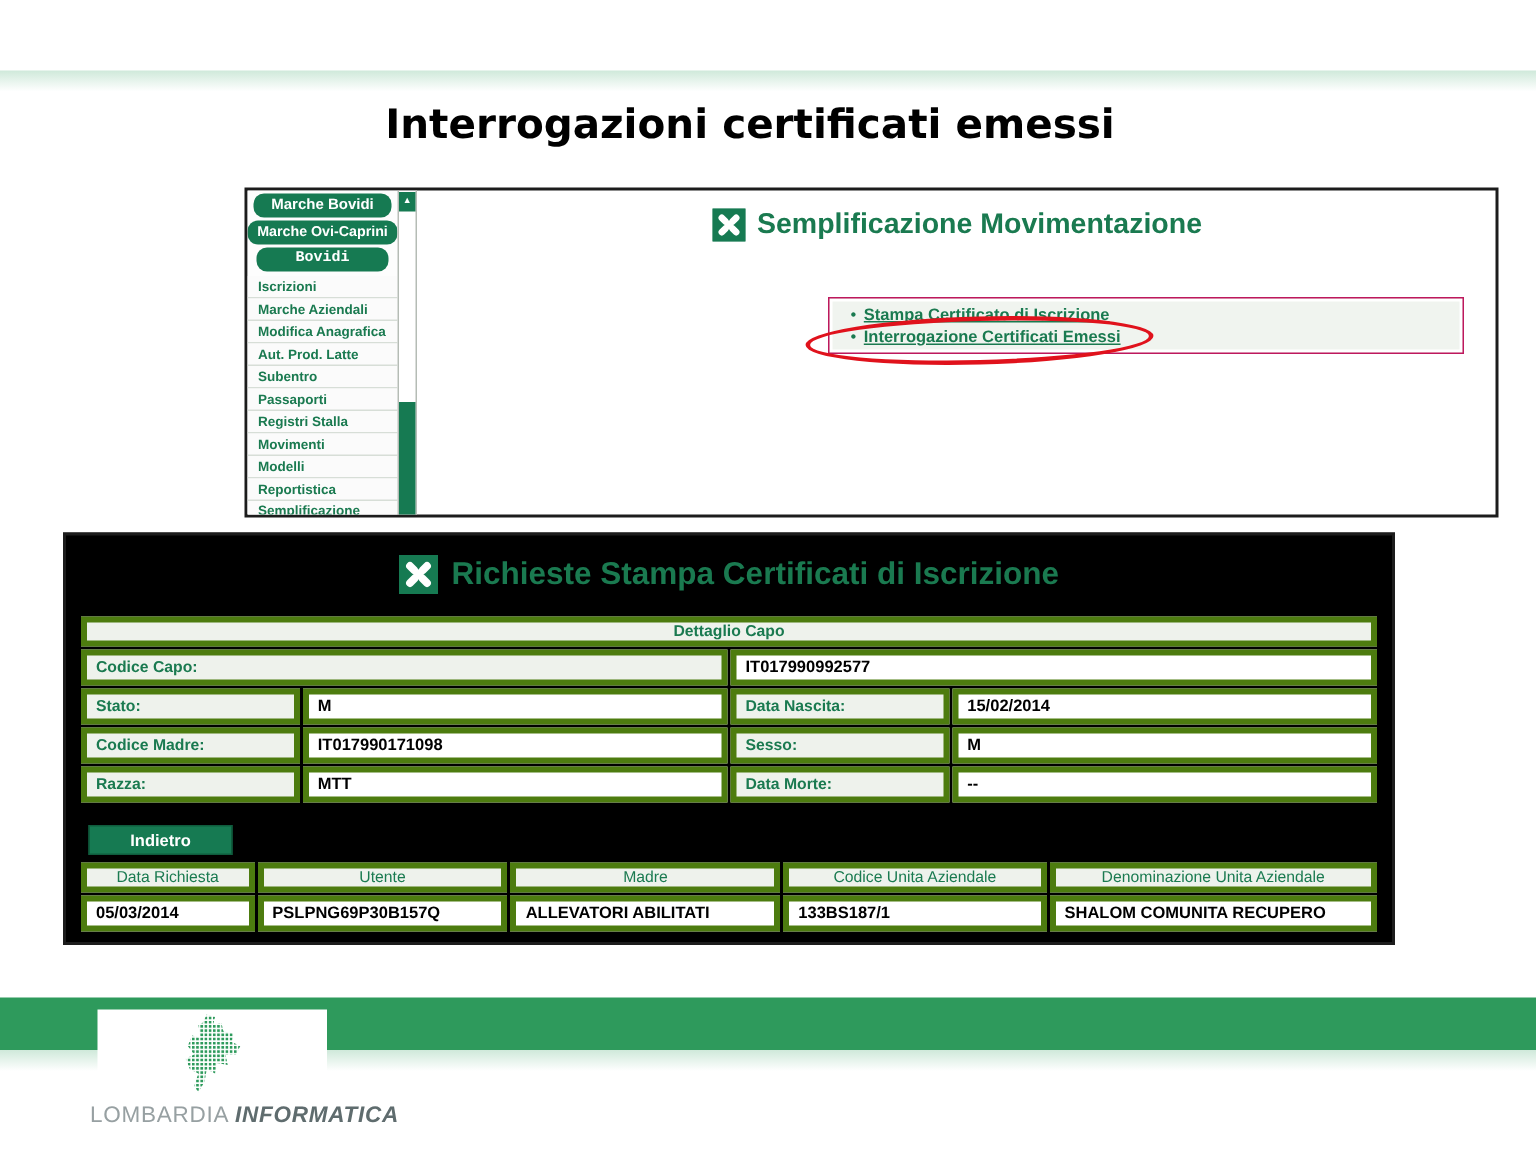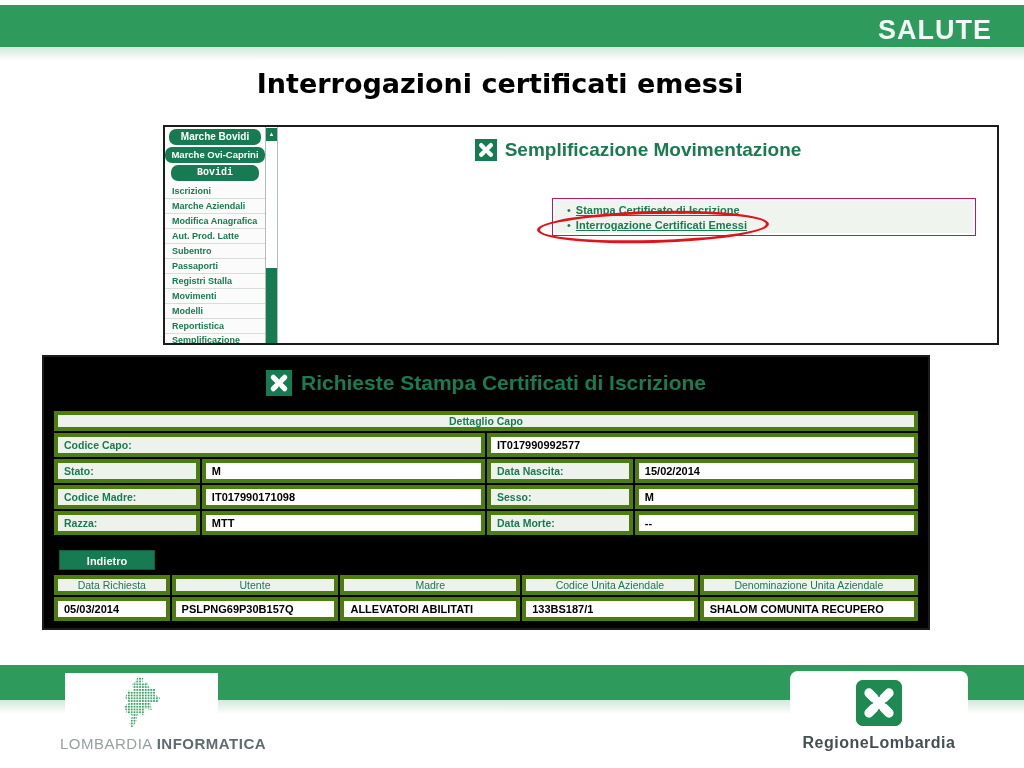--- a/index.html
+++ b/index.html
@@ -78,36 +78,33 @@
 
   
   .footbar { position:absolute; left:0; top:665px; width:1024px; height:35px; background:#2e9a5c; }
   .footbar-fade { position:absolute; left:0; top:700px; width:1024px; height:14px;
                   background:linear-gradient(#cfe9da,#ffffff); }
   .logo-left-box { position:absolute; left:65px; top:673px; width:153px; height:60px;
                    background:#fff; display:flex; align-items:center; justify-content:center; }
   .logo-left-caption { position:absolute; left:60px; top:735px; font-size:15px;
                        letter-spacing:0.5px; white-space:nowrap; }
   .logo-left-caption .lt1 { color:#97a0a2; font-weight:normal; }
-  .logo-left-caption .lt2 { color:#5f6c6e; font-weight:bold; }
+  .logo-left-caption .lt2 { color:#5f6c6e; font-weight:bold;font-style:italic; }
   .logo-right-box { position:absolute; left:790px; top:671px; width:178px; height:90px;
                     background:#fff; border-radius:8px 8px 0 0; text-align:center; }
   .logo-right-rose { display:inline-flex; margin-top:9px; border-radius:7px;
                      background:linear-gradient(#2fa261,#157248); padding:0; }
   .logo-right-caption { margin-top:4px; font-size:16px; color:#454f51; font-weight:bold;
                         letter-spacing:0.5px; }
 </style>
 </head>
 <body>
 
 <div class="slide">
 
-  <div class="topbar">
-    <div class="brand">SALUTE</div>
-  </div>
   <div class="topbar-fade"></div>
 
   <div class="slide-title">Interrogazioni certificati emessi</div>
 
   <div class="shot1">
 
     <div class="sb">
       <div class="sb-head inset">Marche Bovidi</div>
       <div class="sb-head full">Marche Ovi-Caprini</div>
       <div class="sb-head inset" style="margin-left:6px;margin-right:6px;margin-bottom:3px;font-family:Liberation Mono, monospace;">Bovidi</div>
@@ -251,29 +248,14 @@
         </pattern>
       </defs>
       <path fill="url(#dotpat)" d="M13,1 L17,2 L16,6 L20,5 L21,9 L26,10 L25,14 L29,16 L27,20 L22,20
         L23,25 L18,24 L17,29 L13,27 L12,33 L9,38 L7,35 L9,29 L5,27 L3,22 L7,20 L4,16 L6,11 L10,12 L9,6 L11,5 Z"></path>
     </svg>
   </div>
   <div class="logo-left-caption">
     <span class="lt1">LOMBARDIA </span><span class="lt2">INFORMATICA</span>
   </div>
 
-  <div class="logo-right-box">
-    <span class="logo-right-rose">
-      <svg width="46" height="46" viewBox="0 0 24 24">
-        <rect width="24" height="24" rx="4" fill="#1e8a52"></rect>
-        <g fill="#ffffff" transform="rotate(45 12 12)">
-          <rect x="9.6" y="2.2" width="4.8" height="8.5" rx="2.4"></rect>
-          <rect x="9.6" y="13.3" width="4.8" height="8.5" rx="2.4"></rect>
-          <rect x="2.2" y="9.6" width="8.5" height="4.8" rx="2.4"></rect>
-          <rect x="13.3" y="9.6" width="8.5" height="4.8" rx="2.4"></rect>
-          <circle cx="12" cy="12" r="3.1"></circle>
-        </g>
-      </svg>
-    </span>
-    <div class="logo-right-caption">RegioneLombardia</div>
-  </div>
 
 </div>
 
 </body></html>

